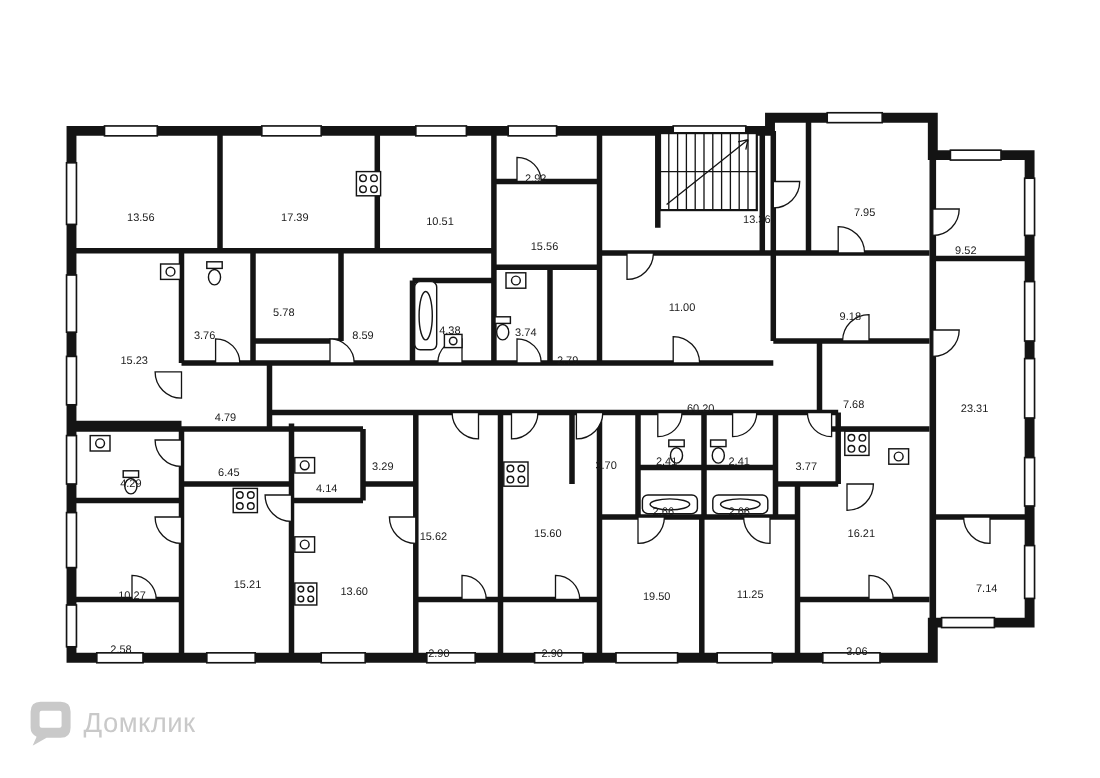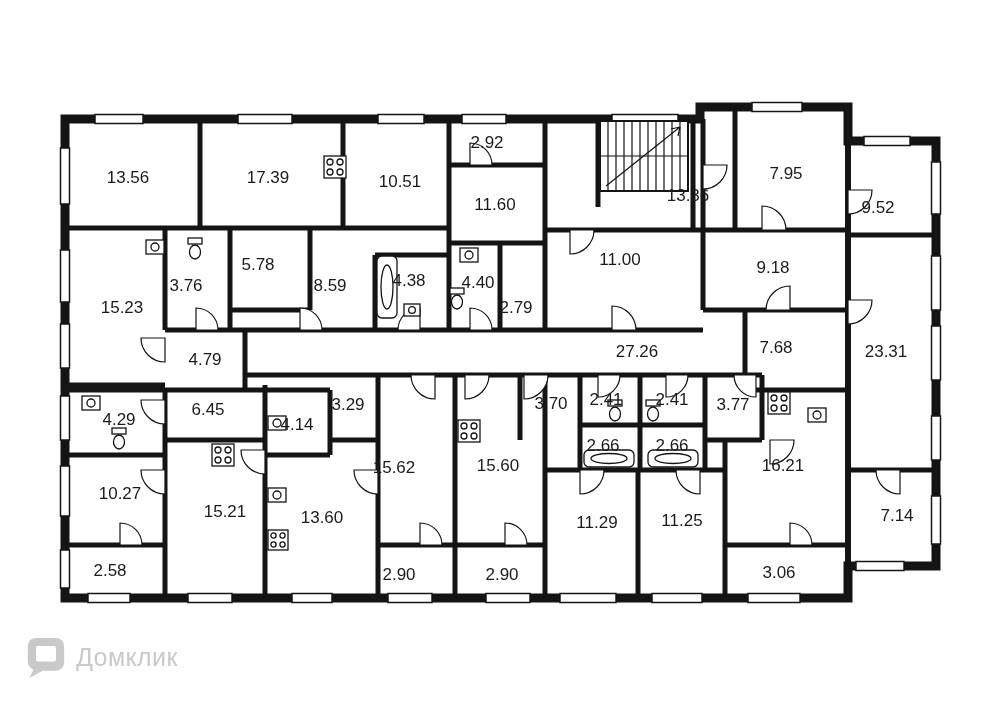--- a/index.html
+++ b/index.html
@@ -10,22 +10,22 @@
   .w-outer{fill:none;stroke:var(--wall,#141414);stroke-width:9;}
   .w-in{fill:none;stroke:var(--wall,#141414);stroke-width:5;}
   .w-mid{fill:none;stroke:var(--wall,#141414);stroke-width:6;}
   .win{fill:#fff;stroke:var(--wall,#141414);stroke-width:1.5;}
   .door{fill:#fff;stroke:var(--wall,#141414);stroke-width:1.2;}
   .stair-box{fill:#fff;stroke:var(--wall,#141414);stroke-width:2;}
   .tread{fill:none;stroke:var(--wall,#141414);stroke-width:1.2;}
   .fx{fill:#fff;stroke:var(--wall,#141414);stroke-width:1.3;}
   .fxl{fill:none;stroke:var(--wall,#141414);stroke-width:1.3;}
   
-  .rl{position:absolute;transform:translate(-50%,-50%);font-size:17px;
-      color:var(--label,#1b1b1b);white-space:nowrap;}
+  .rl{position:absolute;transform:translate(-50%,-50%);font-size:10px;
+      color:var(--label,#1b1b1b);white-space:nowrap;margin-top:20px;}
   
   .watermark{position:absolute;left:26px;top:636px;display:flex;align-items:center;
              gap:10px;color:var(--watermark,#c9c9c9);}
   .watermark .wm-text{font-size:25px;letter-spacing:.4px;}
 </style>
 </head>
 <body>
 
 <div class="stage">
 
@@ -226,54 +226,54 @@
           <rect class="fx" width="50" height="17" rx="5"></rect>
           <ellipse class="fxl" cx="25" cy="8.5" rx="18" ry="5"></ellipse>
         </g>
     </g>
   </svg>
 
   <span class="rl" style="left:128px;top:178px">13.56</span>
   <span class="rl" style="left:268px;top:178px">17.39</span>
   <span class="rl" style="left:400px;top:182px">10.51</span>
   <span class="rl" style="left:487px;top:143px">2.92</span>
-  <span class="rl" style="left:495px;top:205px">11.60</span>
-  <span class="rl" style="left:688px;top:196px">13.36</span>
+  <span class="rl" style="left:495px;top:205px">15.56</span>
+  <span class="rl" style="left:688px;top:180px">13.36</span>
   <span class="rl" style="left:786px;top:174px">7.95</span>
   <span class="rl" style="left:878px;top:208px">9.52</span>
   <span class="rl" style="left:186px;top:286px">3.76</span>
   <span class="rl" style="left:258px;top:265px">5.78</span>
   <span class="rl" style="left:330px;top:286px">8.59</span>
   <span class="rl" style="left:409px;top:281px">4.38</span>
-  <span class="rl" style="left:478px;top:283px">4.40</span>
+  <span class="rl" style="left:478px;top:283px">3.74</span>
   <span class="rl" style="left:516px;top:308px">2.79</span>
   <span class="rl" style="left:620px;top:260px">11.00</span>
   <span class="rl" style="left:773px;top:268px">9.18</span>
   <span class="rl" style="left:122px;top:308px">15.23</span>
   <span class="rl" style="left:205px;top:360px">4.79</span>
-  <span class="rl" style="left:637px;top:352px">27.26</span>
+  <span class="rl" style="left:637px;top:352px">60.20</span>
   <span class="rl" style="left:776px;top:348px">7.68</span>
   <span class="rl" style="left:886px;top:352px">23.31</span>
   <span class="rl" style="left:119px;top:420px">4.29</span>
   <span class="rl" style="left:208px;top:410px">6.45</span>
   <span class="rl" style="left:297px;top:425px">4.14</span>
   <span class="rl" style="left:348px;top:405px">3.29</span>
   <span class="rl" style="left:551px;top:404px">3.70</span>
   <span class="rl" style="left:606px;top:400px">2.41</span>
   <span class="rl" style="left:672px;top:400px">2.41</span>
   <span class="rl" style="left:733px;top:405px">3.77</span>
   <span class="rl" style="left:603px;top:446px">2.66</span>
   <span class="rl" style="left:672px;top:446px">2.66</span>
   <span class="rl" style="left:783px;top:466px">16.21</span>
-  <span class="rl" style="left:120px;top:494px">10.27</span>
+  <span class="rl" style="left:120px;top:522px">10.27</span>
   <span class="rl" style="left:225px;top:512px">15.21</span>
   <span class="rl" style="left:322px;top:518px">13.60</span>
   <span class="rl" style="left:394px;top:468px">15.62</span>
   <span class="rl" style="left:498px;top:466px">15.60</span>
-  <span class="rl" style="left:597px;top:523px">11.29</span>
+  <span class="rl" style="left:597px;top:523px">19.50</span>
   <span class="rl" style="left:682px;top:521px">11.25</span>
   <span class="rl" style="left:897px;top:516px">7.14</span>
   <span class="rl" style="left:110px;top:571px">2.58</span>
   <span class="rl" style="left:399px;top:575px">2.90</span>
   <span class="rl" style="left:502px;top:575px">2.90</span>
   <span class="rl" style="left:779px;top:573px">3.06</span>
 
   <div class="watermark">
     <svg width="40" height="42" viewBox="0 0 44 46">
       <path fill="currentColor" fill-rule="evenodd" d="M12 2 H32 Q42 2 42 12 V28 Q42 38 32 38 H18 L4 46 L8 37 Q2 34 2 28 V12 Q2 2 12 2 Z

